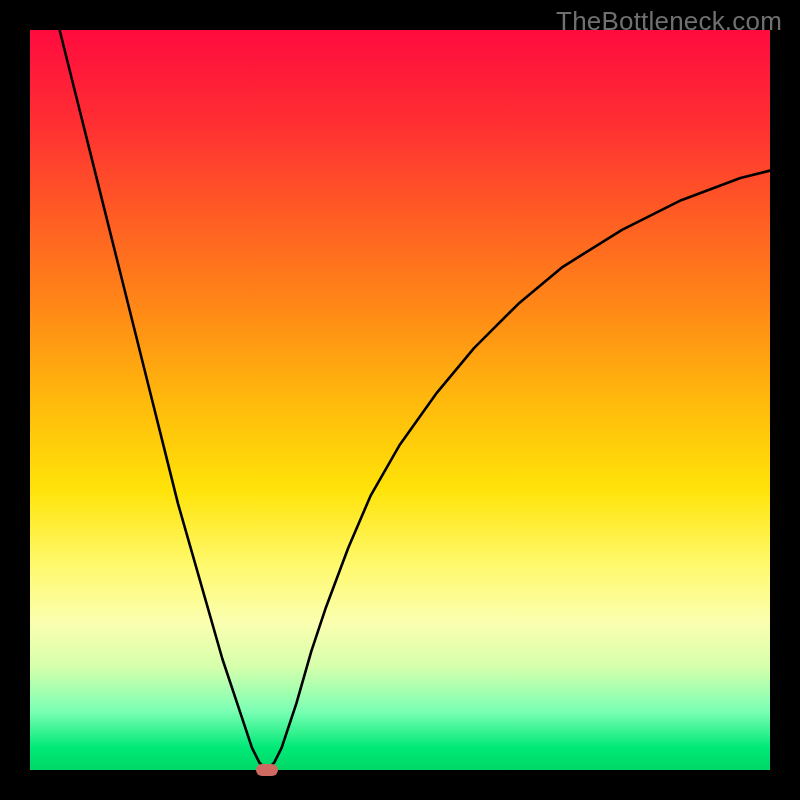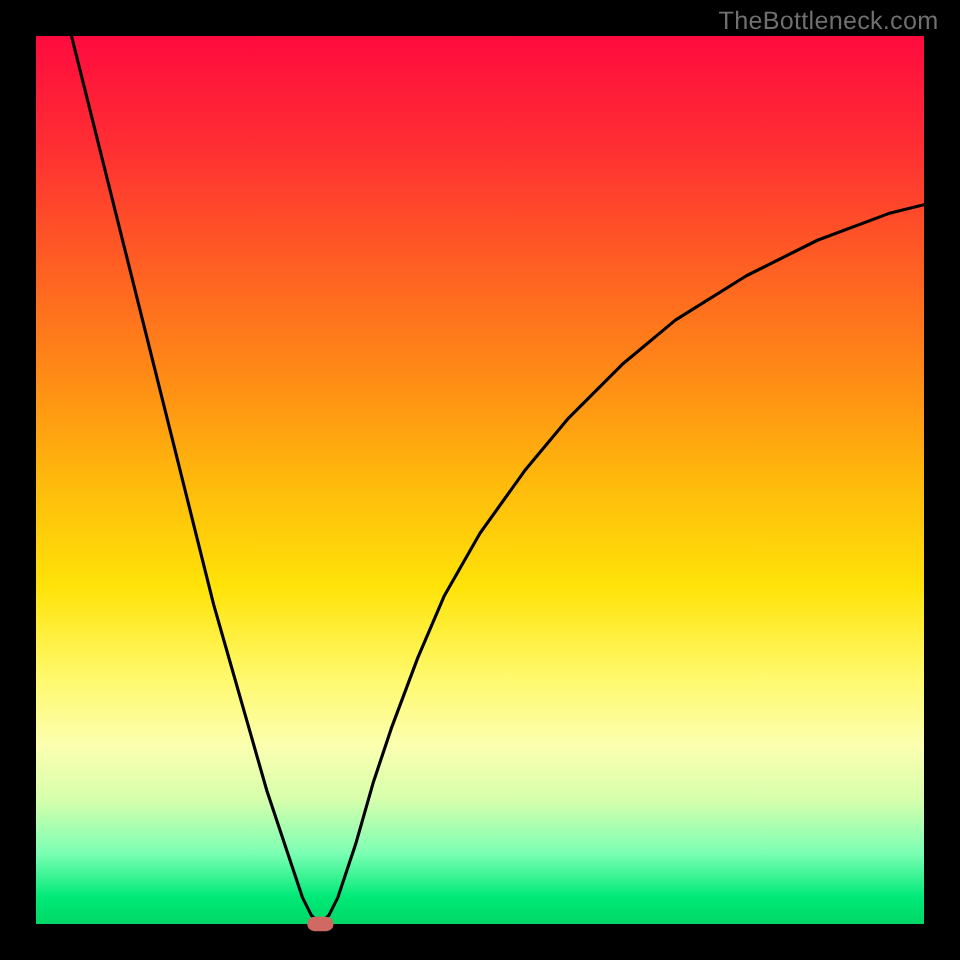--- a/index.html
+++ b/index.html
@@ -37,21 +37,21 @@
       #7cffb4 92%,
       #00e977 97%,
       #00d766 100%
     );
   }
   .watermark {
     position: absolute;
     top: 6px;
     right: 18px;
     color: #707070;
-    font-size: 21px;
+    font-size: 26px;
     font-weight: 500;
     letter-spacing: 0.2px;
   }
   svg.curve {
     position: absolute;
     left: 0;
     top: 0;
     width: 740px;
     height: 740px;
   }

